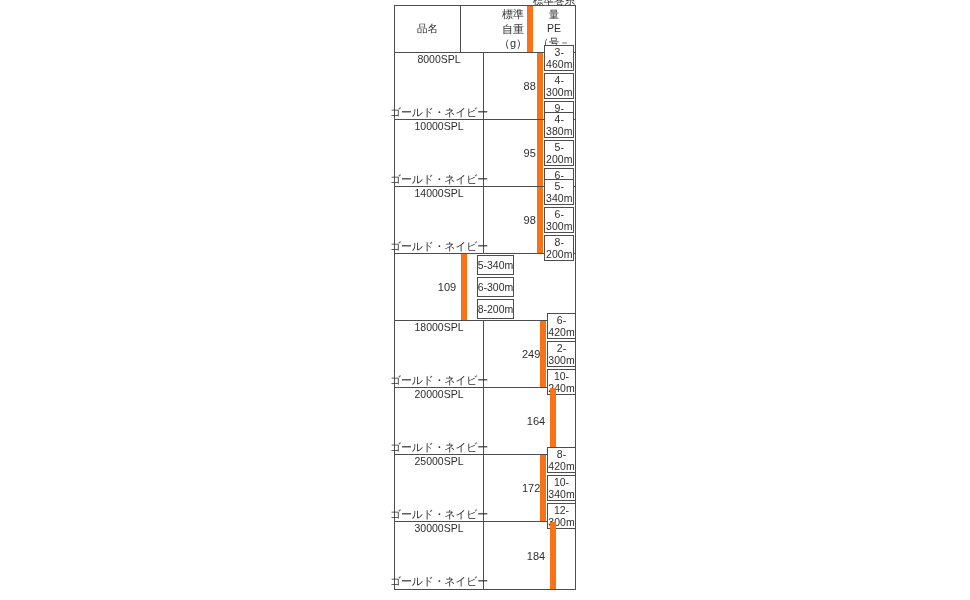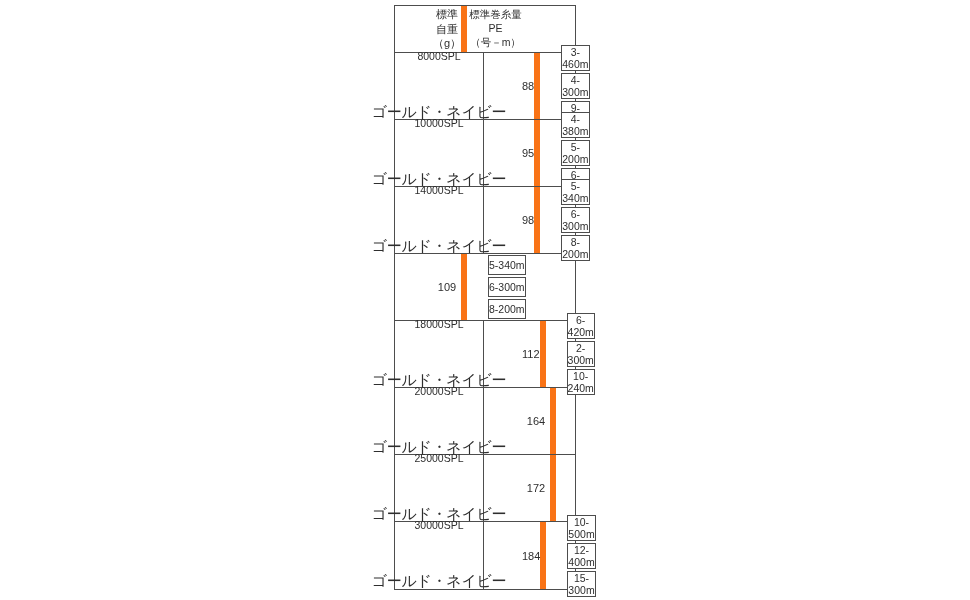--- a/index.html
+++ b/index.html
@@ -23,37 +23,38 @@
     display: flex; align-items: center; justify-content: center;
     text-align: center;
   }
   .cell.name  { width: 89px; border-right: 1px solid #4d4d4d; flex-direction: column; }
   .cell.weight{ width: 34px; border-right: 6px solid #f97316; font-size: 11px; margin-left: 38px; }
   .cell.pe    { width: 57px; }
   .trow.header { height: 47px; }
   .head { font-size: 10.5px; line-height: 1.32; white-space: pre-line; }
   .trow.product { height: 67px; }
   .model-line { font-size: 10.5px; line-height: 1.5; }
-  .color-line { font-size: 15px; line-height: 1.5; letter-spacing: -0.3px; white-space: nowrap; margin-top: 36px; }
-  .cell.pe.stack { flex-direction: column; align-items: flex-start; justify-content: center; padding: 0; margin-left: 20px; }
+  .color-line { font-size: 11px; line-height: 1.5; letter-spacing: -0.3px; white-space: nowrap; margin-top: 36px; }
+  .cell.pe.stack { flex-direction: column; align-items: center; justify-content: center; padding: 0; }
   .capbox {
     flex: 1;
     margin: 1px 1px;
     border: 1px solid #4d4d4d;
     display: flex; align-items: center; justify-content: center;
     font-size: 10.5px;
     background: #ffffff;
   }
 </style>
 </head>
 <body>
 
 <div class="page">
   <div class="spec-table">
     <div class="trow header">
+      <div class="cell name head">品名</div>
       <div class="cell weight head">標準
 自重
 （g）</div>
       <div class="cell pe head">標準巻糸量
 PE
 （号－m）</div>
     </div>
     <div id="rows">
         <div class="trow product">
           <div class="cell name">
@@ -97,48 +98,48 @@
             <div class="capbox">5-340m</div>
             <div class="capbox">6-300m</div>
             <div class="capbox">8-200m</div>
           </div>
         </div>
         <div class="trow product">
           <div class="cell name">
             <div class="model-line">18000SPL</div>
             <div class="color-line">ゴールド・ネイビー</div>
           </div>
-          <div class="cell weight">112</div>
+          <div class="cell weight">249</div>
           <div class="cell pe stack">
             <div class="capbox">6-420m</div>
             <div class="capbox">2-300m</div>
             <div class="capbox">10-240m</div>
           </div>
         </div>
         <div class="trow product">
           <div class="cell name">
             <div class="model-line">20000SPL</div>
             <div class="color-line">ゴールド・ネイビー</div>
           </div>
           <div class="cell weight">164</div>
         </div>
         <div class="trow product">
           <div class="cell name">
             <div class="model-line">25000SPL</div>
             <div class="color-line">ゴールド・ネイビー</div>
           </div>
           <div class="cell weight">172</div>
+          <div class="cell pe stack">
+            <div class="capbox">8-420m</div>
+            <div class="capbox">10-340m</div>
+            <div class="capbox">12-300m</div>
+          </div>
         </div>
         <div class="trow product">
           <div class="cell name">
             <div class="model-line">30000SPL</div>
             <div class="color-line">ゴールド・ネイビー</div>
           </div>
           <div class="cell weight">184</div>
-          <div class="cell pe stack">
-            <div class="capbox">10-500m</div>
-            <div class="capbox">12-400m</div>
-            <div class="capbox">15-300m</div>
-          </div>
         </div>
       </div>
   </div>
 </div>
 
 </body></html>

